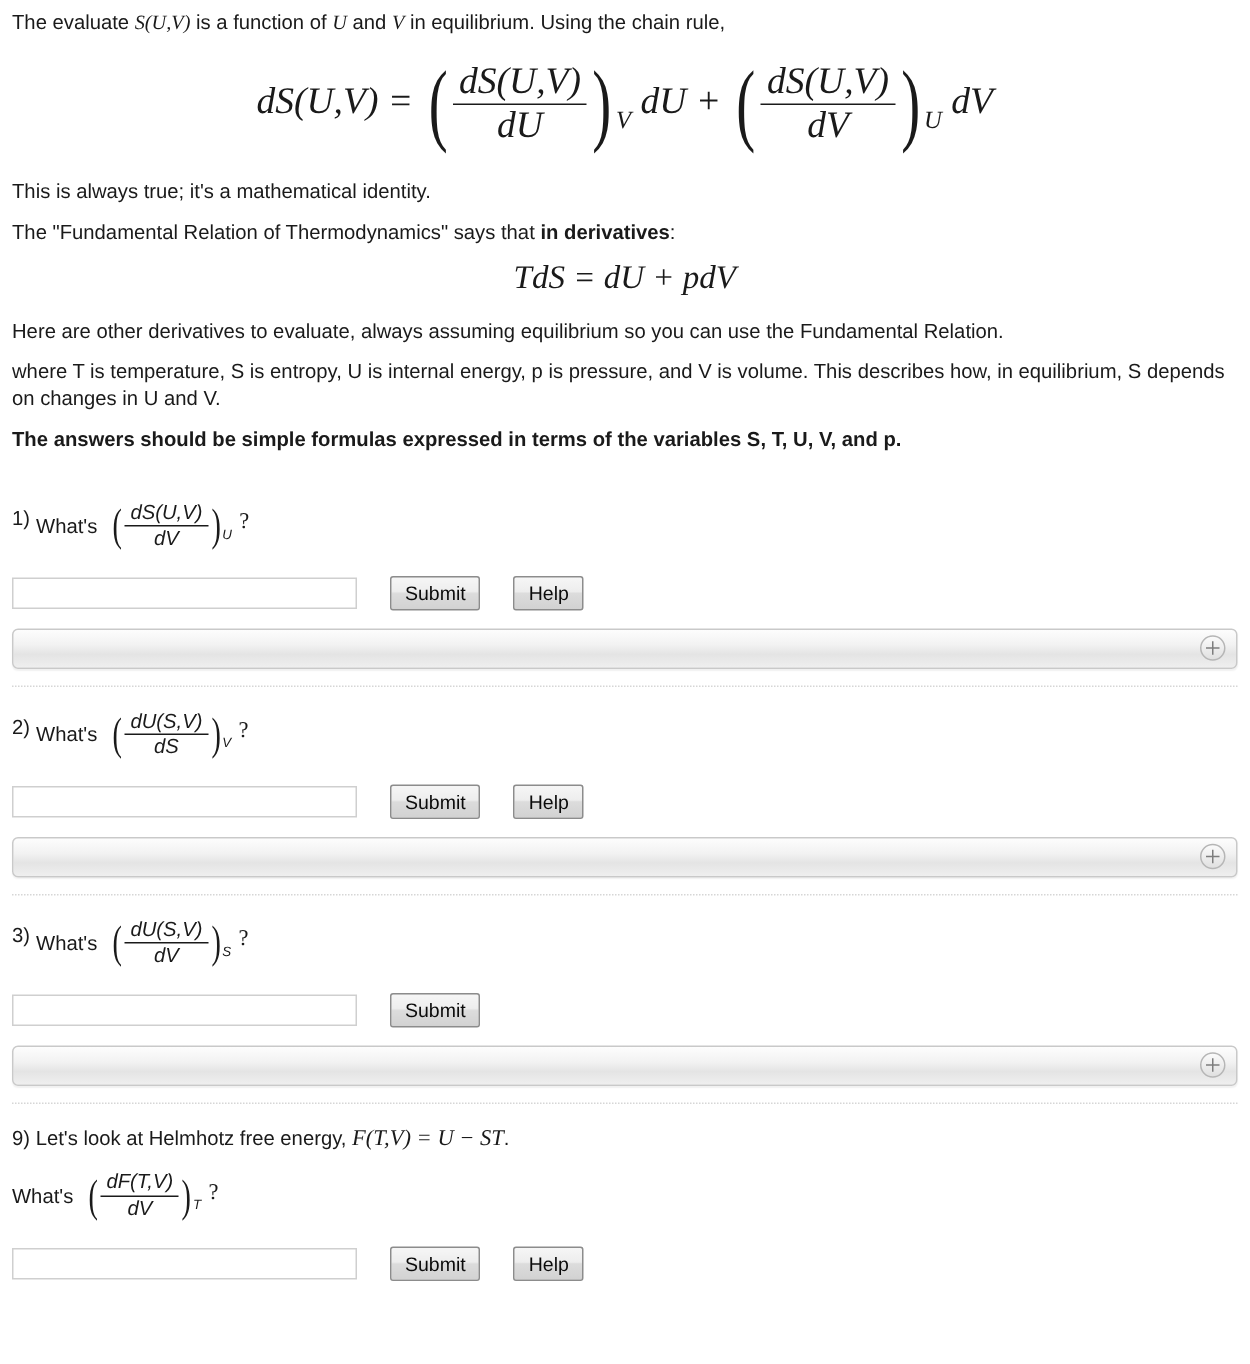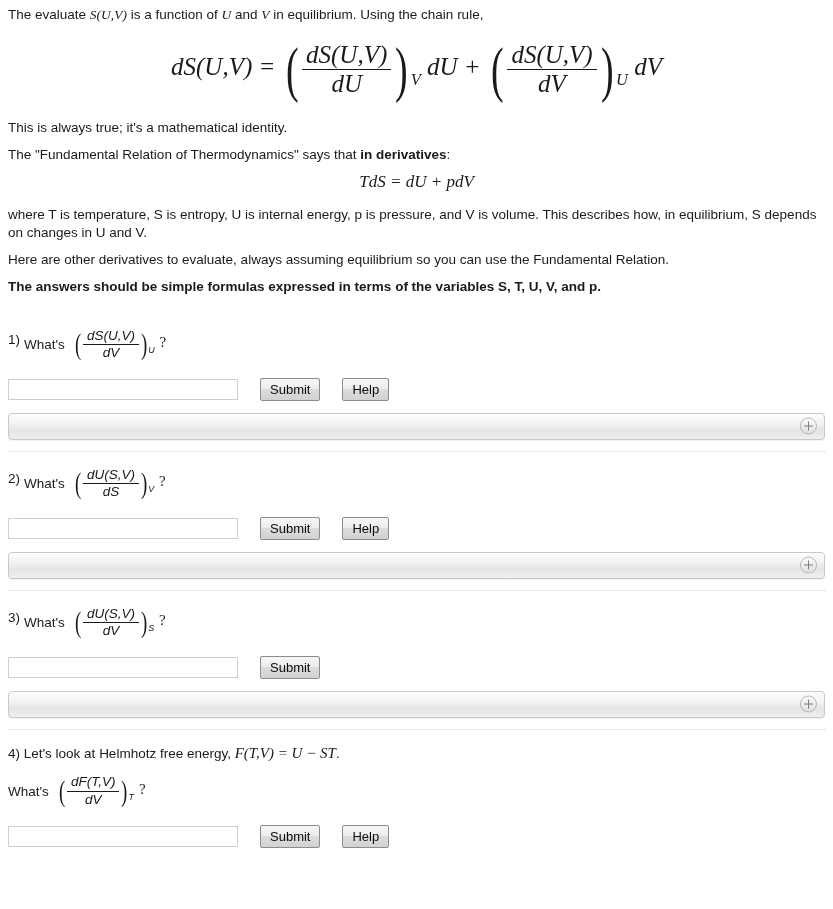--- a/index.html
+++ b/index.html
@@ -36,21 +36,21 @@
     white-space: nowrap;
   }
   .display-eq {
     text-align: center;
     font-family: "Liberation Serif", "DejaVu Serif", serif;
     font-style: italic;
     margin: 10px 0 14px 0;
     font-size: 25px;
     white-space: nowrap;
   }
-  .display-eq.small { font-size: 17px; margin: 8px 0 14px 0; }
+  .display-eq.small { font-size: 22px; margin: 8px 0 14px 0; }
 
   
   .frac {
     display: inline-block;
     vertical-align: middle;
     text-align: center;
     font-style: italic;
     line-height: 1.05;
   }
   .frac > .num {
@@ -217,23 +217,23 @@
   </div>
 
   <p class="para">This is always true; it's a mathematical identity.</p>
 
   <p class="tight">
     <span>The "Fundamental Relation of Thermodynamics" says that </span><span class="bold">in derivatives</span><span>:</span>
   </p>
 
   <div class="display-eq small">TdS = dU + pdV</div>
 
+  <p class="para">Here are other derivatives to evaluate, always assuming equilibrium so you can use the Fundamental Relation.</p>
+
   <p class="para">where T is temperature, S is entropy, U is internal energy, p is pressure, and V is volume. This describes how, in equilibrium, S depends on changes in U and V.</p>
-
-  <p class="para">Here are other derivatives to evaluate, always assuming equilibrium so you can use the Fundamental Relation.</p>
 
   <p class="para bold">The answers should be simple formulas expressed in terms of the variables S, T, U, V, and p.</p>
 
   <div style="height:22px"></div>
 
   <div class="qblock">
     <div class="q-line">
       <span class="qnum-sup">1)</span>
       <span class="qtext" style="margin:0 6px 0 4px;">What's</span>
       <span class="q-inline-math">
@@ -295,21 +295,21 @@
       <span class="expand-toggle">
         <span class="plus-h"></span>
           <span class="plus-v"></span>
       </span>
     </div>
     <hr class="separator sep-gap-below">
   </div>
 
   <div class="qblock">
     <p class="tight" style="margin-top:8px;margin-bottom:10px;">
-      <span>4) Let's look at Helmhotz free energy, </span><span class="math" style="font-size:15px;">F(T,V) = U − ST</span><span>.</span>
+      <span>9) Let's look at Helmhotz free energy, </span><span class="math" style="font-size:15px;">F(T,V) = U − ST</span><span>.</span>
     </p>
     <div class="q-line">
       <span class="qtext" style="margin:0 6px 0 0;">What's</span>
       <span class="q-inline-math">
         <span class="paren mid">(</span><span class="frac"><span class="num">dF(T,V)</span><span class="den">dV</span></span><span class="paren mid">)</span><span class="sub">T</span>
       </span>
       <span class="qmark">?</span>
     </div>
     <div class="answer-row">
       <input class="answer-field" type="text" value="" style="">

